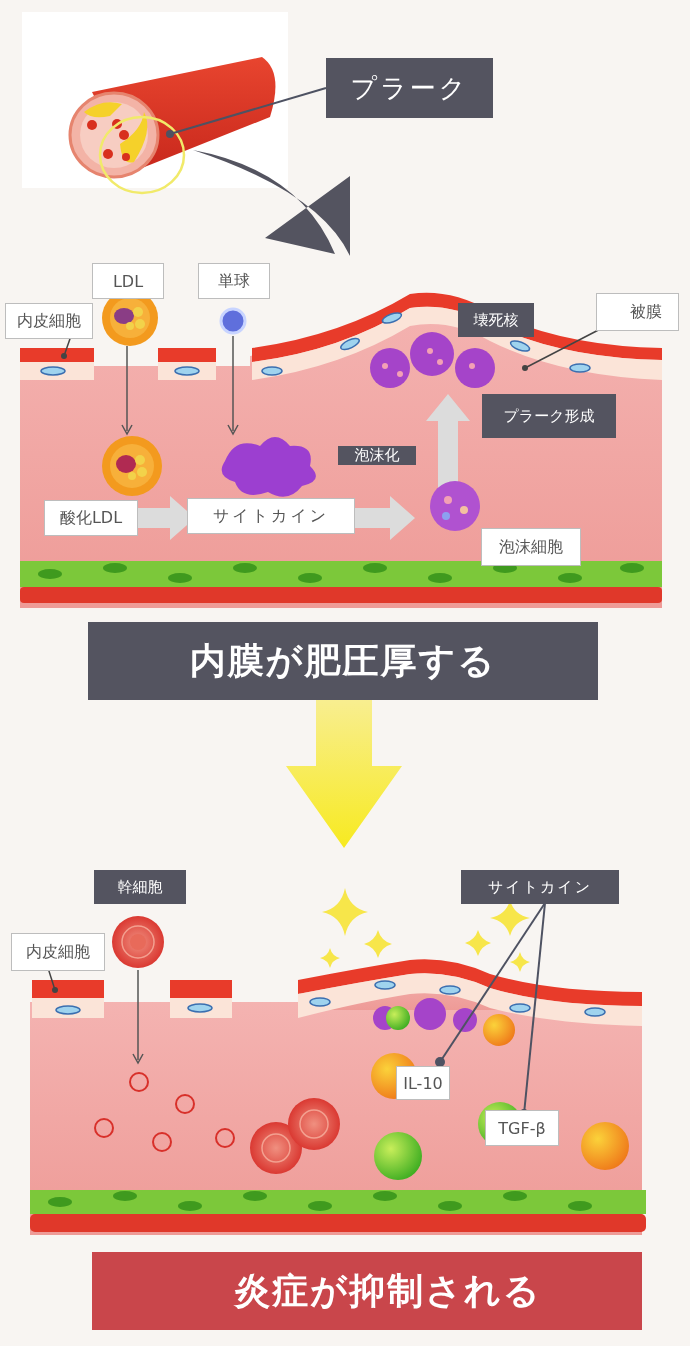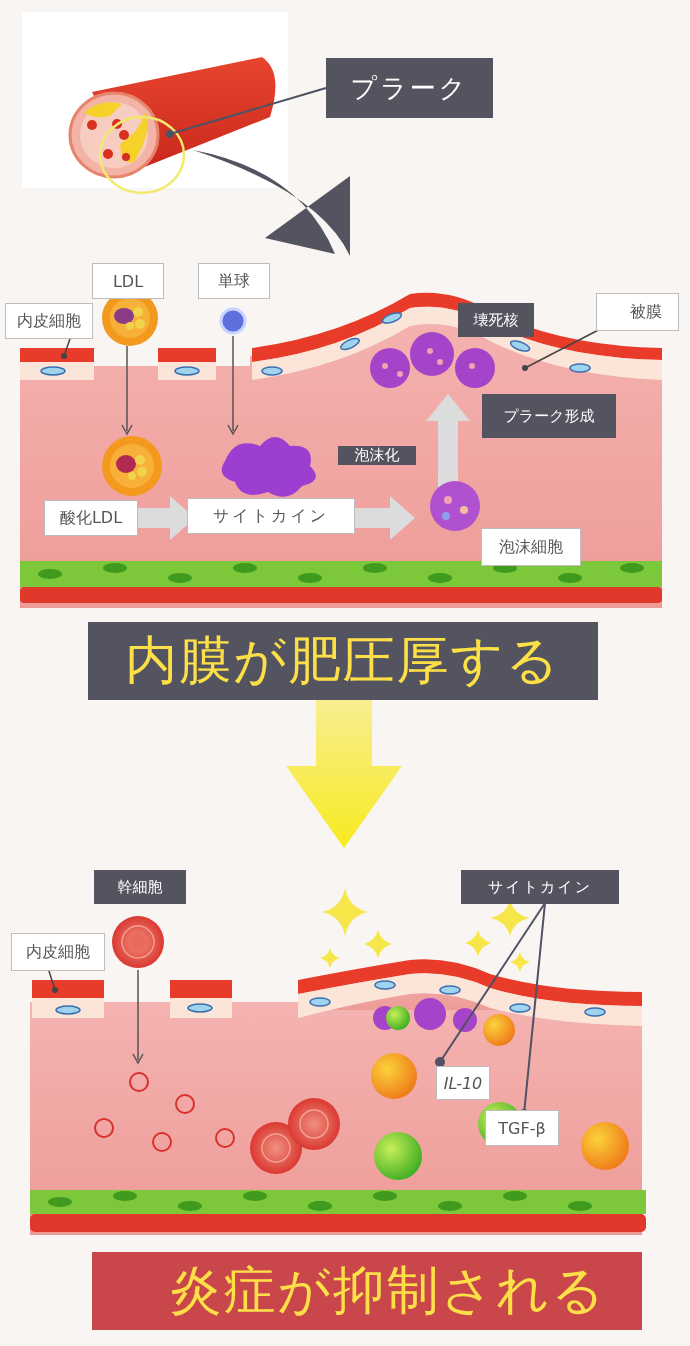--- a/index.html
+++ b/index.html
@@ -1,20 +1,20 @@
 <!DOCTYPE html>
 <html><head>
 <meta charset="utf-8">
 <style>
   html,body{margin:0;padding:0;}
   body{width:690px;height:1346px;background:#f8f5f2;position:relative;overflow:hidden;font-family:"DejaVu Sans","Liberation Sans",sans-serif;}
   .abs{position:absolute;}
   .lbl-w{position:absolute;background:#fff;border:1px solid #bdbdbd;color:#555;font-size:16px;display:flex;align-items:center;justify-content:center;white-space:nowrap;}
   .lbl-d{position:absolute;background:#545460;color:#fff;font-size:15px;display:flex;align-items:center;justify-content:center;white-space:nowrap;}
-  .banner{position:absolute;color:#fde047;display:flex;align-items:center;justify-content:center;font-size:52px;letter-spacing:2px;}
+  .banner{position:absolute;color:#ffffff;display:flex;align-items:center;justify-content:center;font-size:36px;letter-spacing:2px;font-weight:bold;}
   svg{position:absolute;left:0;top:0;overflow:visible;}
 </style>
 </head>
 <body>
 
 <div class="abs" style="left:22px;top:12px;width:266px;height:176px;background:#fff;">
   <svg width="266" height="176">
     <defs>
       <linearGradient id="tube" x1="0" y1="0" x2="0" y2="1">
         <stop offset="0" stop-color="#e8452f"></stop>
@@ -262,16 +262,16 @@
 
   <line x1="545" y1="903" x2="440" y2="1062" stroke="#4e5262" stroke-width="2"></line>
   <circle cx="440" cy="1062" r="5" fill="#4e5262"></circle>
   <line x1="545" y1="903" x2="524" y2="1114" stroke="#4e5262" stroke-width="2"></line>
   <circle cx="524" cy="1114" r="5" fill="#4e5262"></circle>
 </svg>
 
 <div class="lbl-d" style="left:94px;top:870px;width:92px;height:34px;font-family:Liberation Serif, serif;">幹細胞</div>
 <div class="lbl-w" style="left:11px;top:933px;width:92px;height:36px;">内皮細胞</div>
 <div class="lbl-d" style="left:461px;top:870px;width:158px;height:34px;letter-spacing:2px;">サイトカイン</div>
-<div class="lbl-w" style="left:436px;top:1066px;width:52px;height:32px;font-style:italic;">IL-10</div>
+<div class="lbl-w" style="left:396px;top:1066px;width:52px;height:32px;">IL-10</div>
 <div class="lbl-w" style="left:485px;top:1110px;width:72px;height:34px;">TGF-β</div>
 
 <div class="banner" style="left:92px;top:1252px;width:508px;height:78px;background:#c9464b;padding-left:42px;">炎症が抑制される</div>
 
 </body></html>

